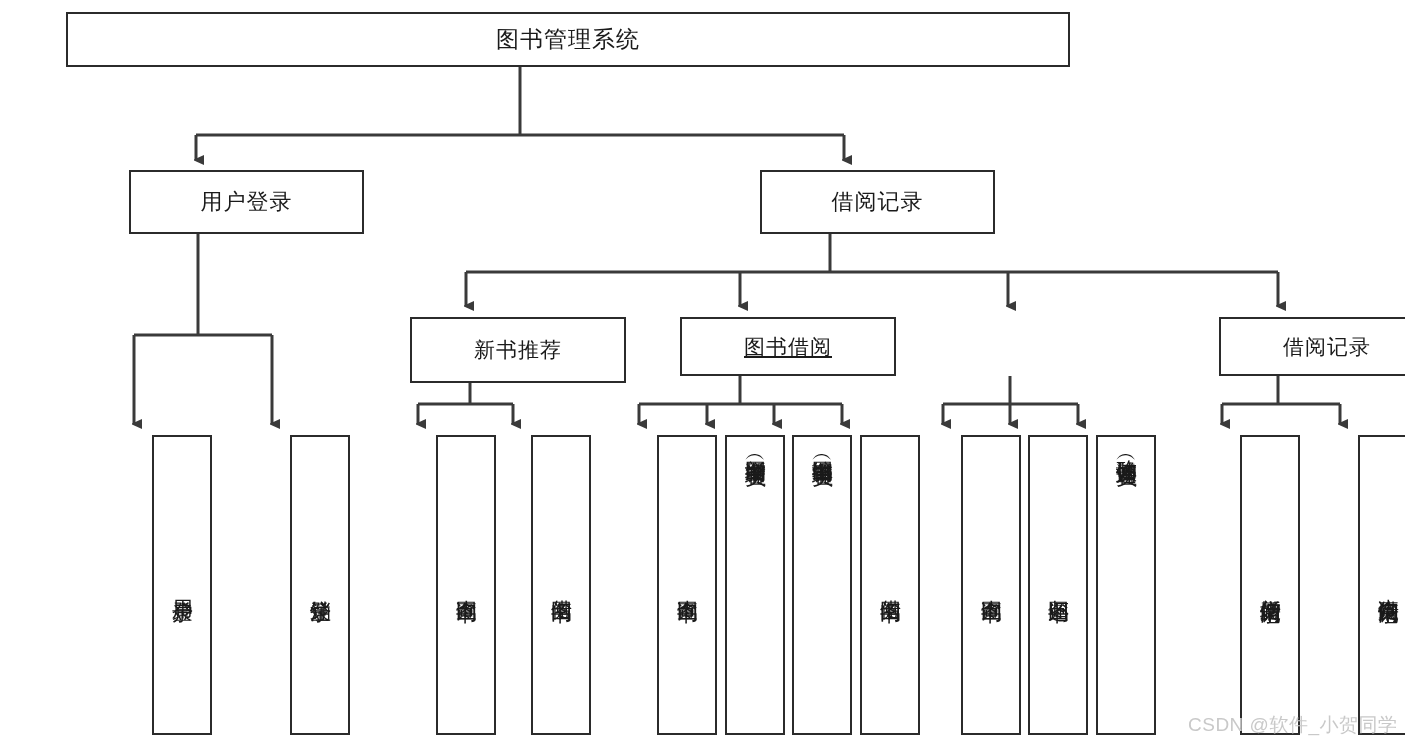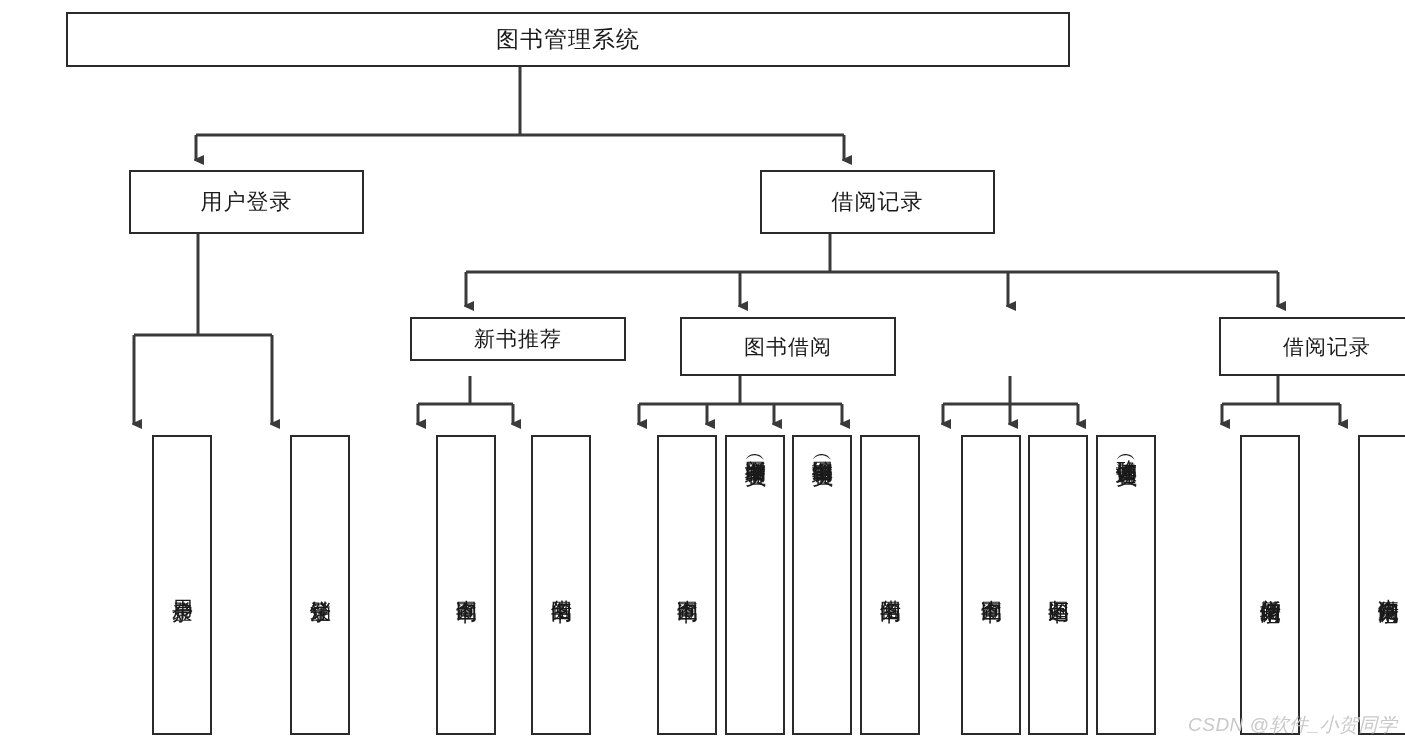--- a/index.html
+++ b/index.html
@@ -65,21 +65,20 @@
   }
   #watermark {
     position: absolute;
     left: 1188px;
     top: 712px;
     font-size: 19px;
     color: #c9c9c9;
     white-space: nowrap;
     letter-spacing: 0.5px;
     font-family: "Liberation Sans", "DejaVu Sans", sans-serif;
-    font-style: italic;
   }
 </style>
 </head>
 <body>
 
 <div id="canvas">
 
   <svg id="connectors" viewBox="0 0 1405 747" width="1405" height="747" xmlns="http://www.w3.org/2000/svg">
     <defs>
       <marker id="arrow" markerWidth="10" markerHeight="10" refX="5" refY="8" orient="auto" markerUnits="userSpaceOnUse">
@@ -135,24 +134,24 @@
     <span>图书管理系统</span>
   </div>
 
   <div class="node node-l1" style="left:81px; top:170px; width:235px; height:64px;">
     <span>用户登录</span>
   </div>
   <div class="node node-l1" style="left:712px; top:170px; width:235px; height:64px;">
     <span>借阅记录</span>
   </div>
 
-  <div class="node node-l2" style="left:362px; top:317px; width:216px; height:44px;">
+  <div class="node node-l2" style="left:362px; top:317px; width:216px; height:66px;">
     <span>新书推荐</span>
   </div>
-  <div class="node node-l2" style="left:632px; top:317px; width:216px; height:59px;">
+  <div class="node node-l2" style="left:632px; top:317px; width:216px; height:59px;text-decoration:underline;">
     <span>图书借阅</span>
   </div>
   <div class="node node-l2" style="left:1171px; top:317px; width:216px; height:59px;text-align:right;">
     <span>借阅记录</span>
   </div>
 
   <div class="node node-leaf center-text" style="left:104px; top:435px; width:60px; height:300px;">
     <span class="vtext">用户登录</span>
   </div>
   <div class="node node-leaf center-text" style="left:242px; top:435px; width:60px; height:300px;">

